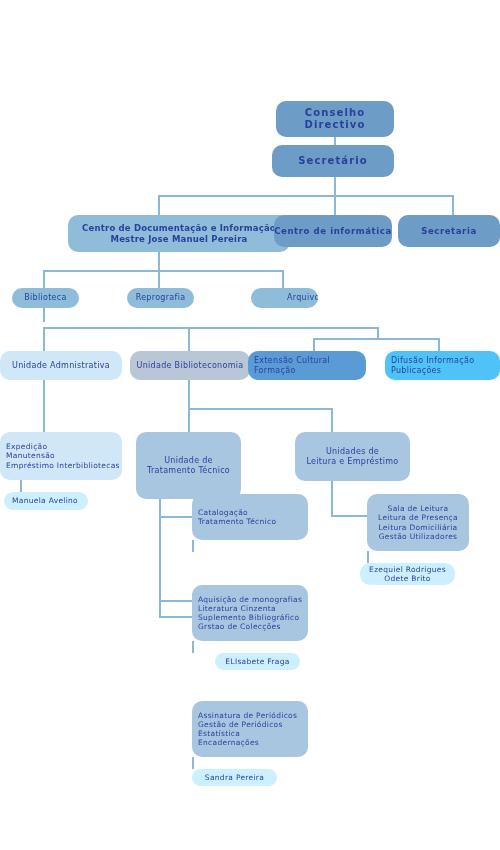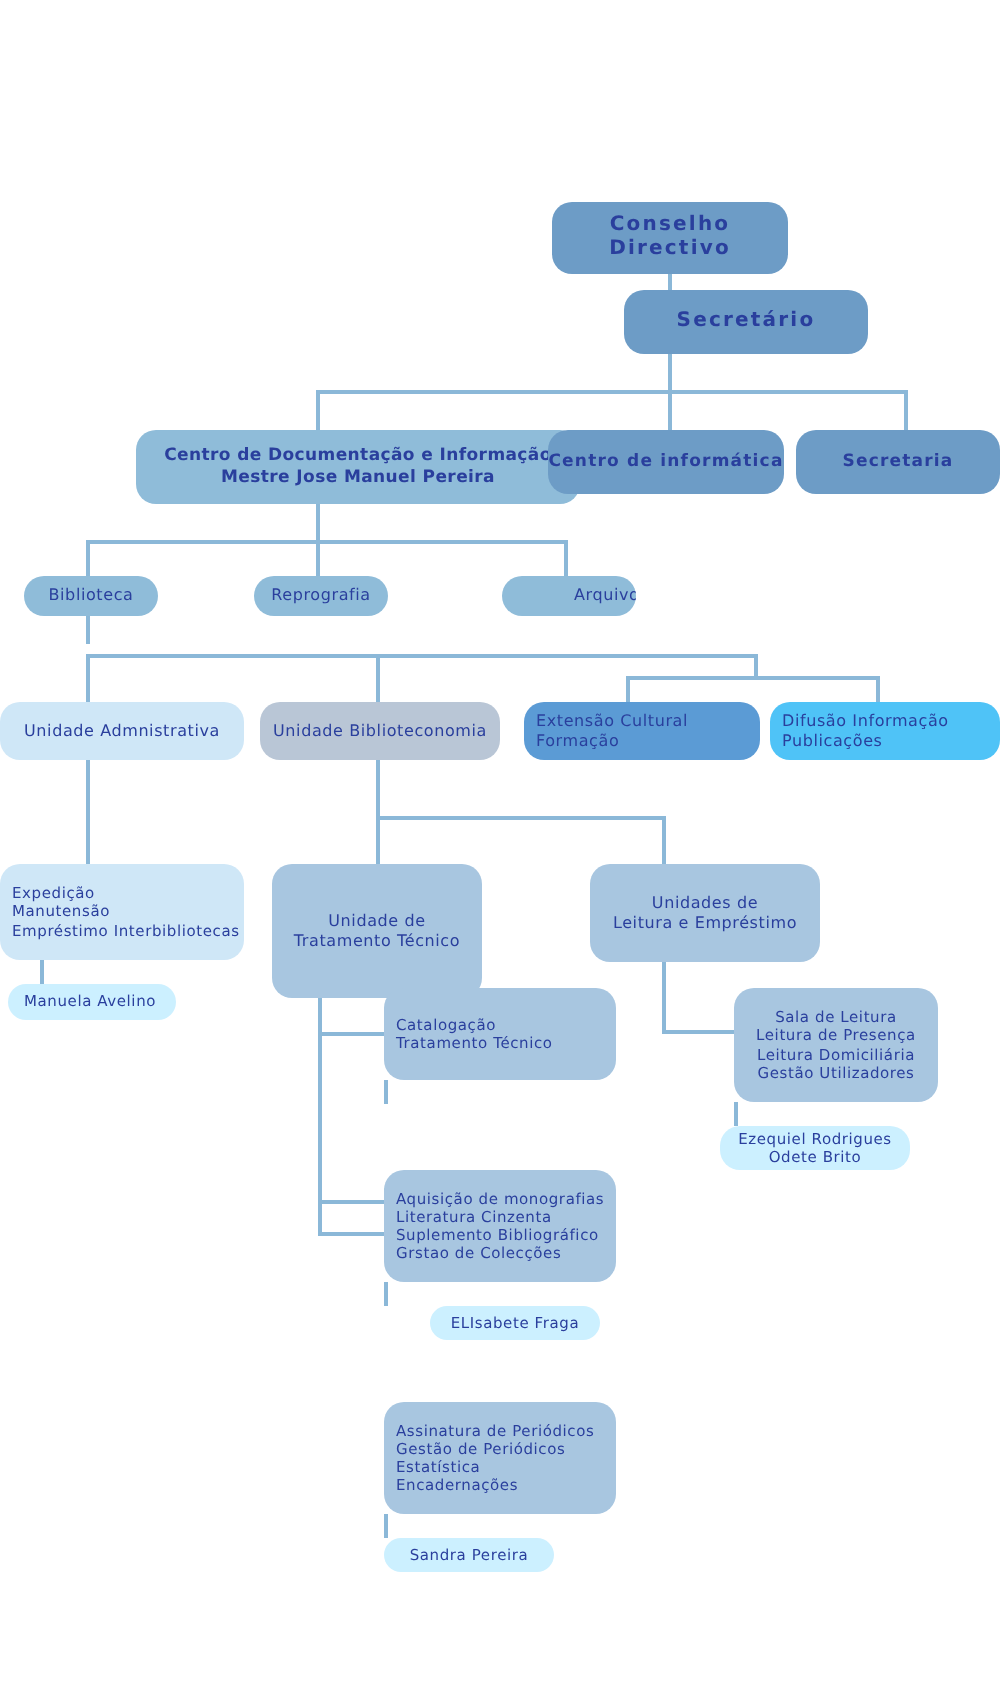--- a/index.html
+++ b/index.html
@@ -92,21 +92,21 @@
 
   <div class="ln lnv" style="left:331px; top:481px; height:35px;"></div>
   <div class="ln lnh" style="left:331px; top:515px; width:36px;"></div>
 
   <div class="ln lnv" style="left:367px; top:551px; height:12px;"></div>
 
   <div class="node center" style="left:276px; top:101px; width:118px; height:36px; background:#6d9cc6; font-size:10px; font-weight:bold; letter-spacing:1.1px;">
     <span class="txt">Conselho Directivo</span>
   </div>
 
-  <div class="node center" style="left:272px; top:145px; width:122px; height:32px; background:#6d9cc6; font-size:10px; font-weight:bold; letter-spacing:1.1px;margin-left:40px;">
+  <div class="node center" style="left:272px; top:145px; width:122px; height:32px; background:#6d9cc6; font-size:10px; font-weight:bold; letter-spacing:1.1px;">
     <span class="txt">Secretário</span>
   </div>
 
   <div class="node center" style="left:48px; top:215px; width:222px; height:37px; background:#8fbcd9; font-size:8.5px; font-weight:bold; letter-spacing:0.2px;margin-left:20px;">
     <span class="txt">Centro de Documentação e Informação
 Mestre Jose Manuel Pereira</span>
   </div>
 
   <div class="node center" style="left:274px; top:215px; width:118px; height:32px; background:#6d9cc6; font-size:8.5px; font-weight:bold; letter-spacing:0.6px;">
     <span class="txt">Centro de informática</span>
@@ -129,21 +129,21 @@
   </div>
 
   <div class="node center" style="left:0px; top:351px; width:122px; height:29px; background:#cfe7f7; font-size:8px;">
     <span class="txt">Unidade Admnistrativa</span>
   </div>
 
   <div class="node center" style="left:130px; top:351px; width:120px; height:29px; background:#b9c6d6; font-size:8px;">
     <span class="txt">Unidade Biblioteconomia</span>
   </div>
 
-  <div class="node left" style="left:262px; top:351px; width:118px; height:29px; background:#5b9bd5; font-size:8px;">
+  <div class="node left" style="left:248px; top:351px; width:118px; height:29px; background:#5b9bd5; font-size:8px;">
     <span class="txt">Extensão Cultural
 Formação</span>
   </div>
 
   <div class="node left" style="left:0px; top:432px; width:122px; height:48px; background:#cfe7f7; font-size:7.5px;">
     <span class="txt">Expedição
 Manutensão
 Empréstimo Interbibliotecas</span>
   </div>
 

